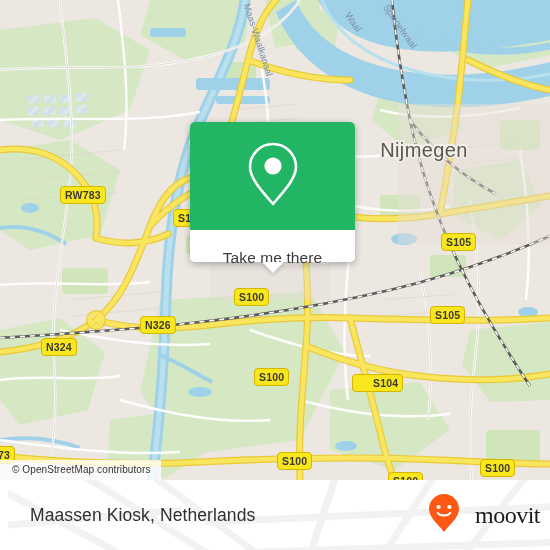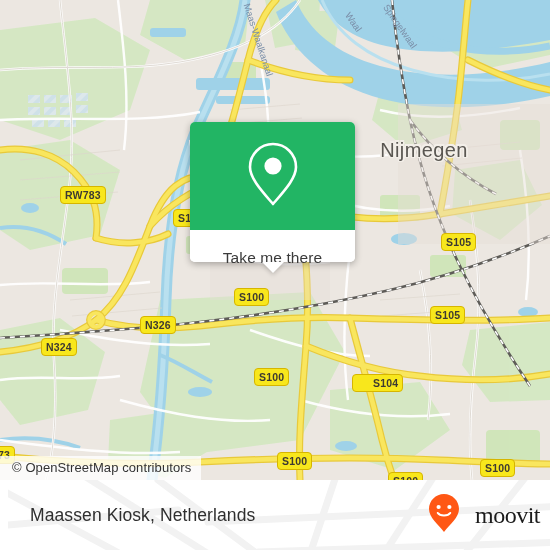--- a/index.html
+++ b/index.html
@@ -15,21 +15,21 @@
     position:absolute;left:0;top:0;width:550px;height:480px;overflow:hidden;
     background:#ece7e1;
   }
   .map-svg{position:absolute;left:0;top:0;width:550px;height:480px;display:block;}
 
   
   .attrib{
     position:absolute;left:0;bottom:0;
     padding:4px 10px 5px 12px;
     background:rgba(255,255,255,0.80);
-    font-size:13px;color:#333333;letter-spacing:0.1px;
+    font-size:10px;color:#333333;letter-spacing:0.1px;
     white-space:nowrap;
   }
 
   
   .place-label{
     position:absolute;
     font-size:20px;color:#5a5752;
     letter-spacing:.4px;
     text-shadow:
       -1.6px 0 #f3efe9, 1.6px 0 #f3efe9, 0 -1.6px #f3efe9, 0 1.6px #f3efe9,

